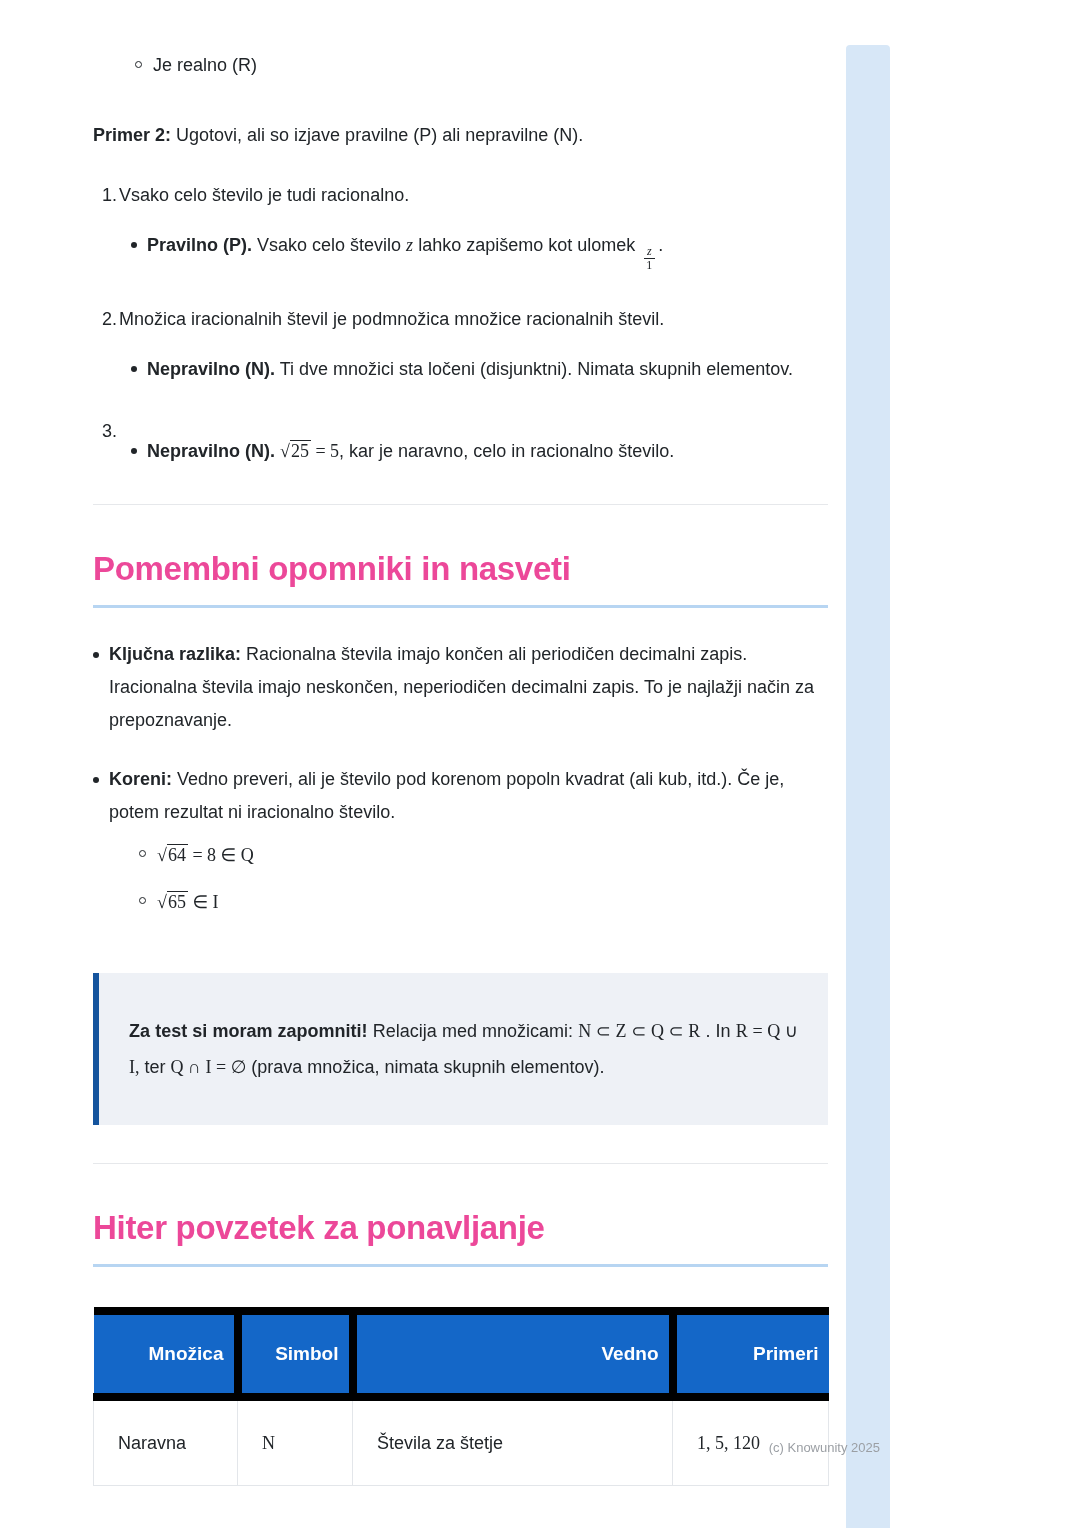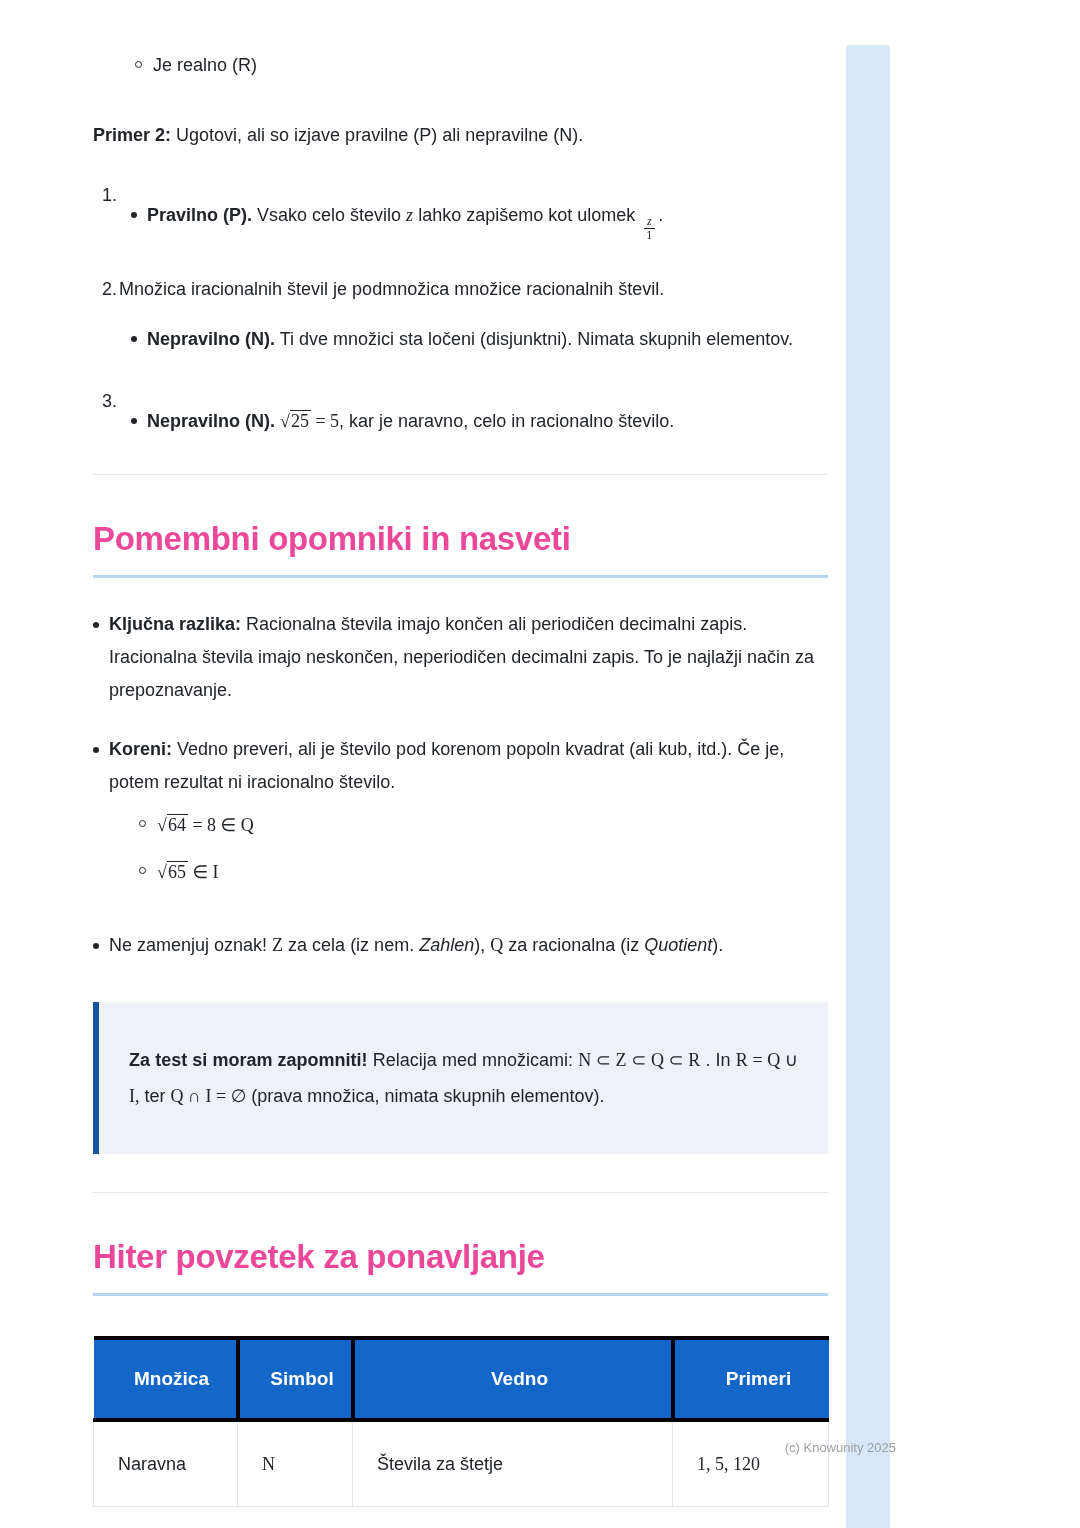--- a/index.html
+++ b/index.html
@@ -33,56 +33,57 @@
   .note .disc-dot { margin-top:14px; }
   .sub-list { margin-top:10px; margin-left:30px; }
   .sub-li { margin-bottom:14px; }
 
   .callout { margin-top:40px; background:#eef1f6; border-left:6px solid #15549e; padding:40px 30px; }
   .callout p { line-height:36px; text-align:justify; }
 
   .table-wrap { margin-top:40px; }
   table.sum-table { width:735px; border-collapse:collapse; table-layout:fixed; }
   .c1{width:144px;} .c2{width:115px;} .c3{width:320px;} .c4{width:156px;}
-  .sum-table th { background:#1467c8; color:#ffffff; font-weight:700; font-size:19px; text-align:center; padding:24px 10px 24px 24px; border:4px solid #000000; }
+  .sum-table th { background:#1467c8; color:#ffffff; font-weight:700; font-size:19px; text-align:right; padding:24px 10px 24px 24px; border:8px solid #000000; }
   .sum-table th:first-child { border-left:none; }
   .sum-table th:last-child { border-right:none; }
   .sum-table td { background:#ffffff; font-size:18px; padding:27px 10px 27px 24px; border:1px solid #e3e6ea; }
 
   
   .math { font-family:"Liberation Serif", serif; }
   .mvar { font-family:"Liberation Serif", serif; font-style:italic; }
   .mit { font-style:italic; }
   .sqrt { font-family:"Liberation Serif", serif; white-space:nowrap; }
   .sqrt .rad { border-top:1.5px solid currentColor; padding:0 2px 0 1px; }
   .frac { display:inline-flex; flex-direction:column; align-items:center; vertical-align:-4px; font-family:"Liberation Serif", serif; font-size:12px; line-height:13px; margin:0 3px; }
   .frac .num { border-bottom:1px solid currentColor; padding:0 3px; font-style:italic; }
   .frac .den { padding:0 3px; }
 
   .scroll-strip { position:absolute; top:45px; right:58px; width:44px; height:1483px; background:#d7e7f7; border-radius:4px 4px 0 0; }
-  .footer-credit { position:absolute; top:1440px; right:52px; font-size:13px; color:#9b9fa4; z-index:2; }
+  .footer-credit { position:absolute; top:1440px; right:68px; font-size:13px; color:#9b9fa4; z-index:2; }
 </style>
 </head>
 <body>
 
 <div class="page">
   <div class="content">
 
     <div class="li top-sub">
       <span class="circ-dot"></span>
       <div class="li-body">Je realno (R)</div>
     </div>
 
     <p class="para"><b>Primer 2:</b><span> Ugotovi, ali so izjave pravilne (P) ali nepravilne (N).</span></p>
 
     <div class="ol">
 
       <div class="oli">
         <span class="onum">1.</span>
         <div class="obody">
+          <div><span>Vsako celo število je tudi racionalno.</span></div>
           <div class="li answer-row">
             <span class="disc-dot"></span>
             <div class="li-body"><b>Pravilno (P).</b><span> Vsako celo število </span><span class="mvar">z</span><span> lahko zapišemo kot ulomek </span><span class="frac">
                   <span class="num">z</span>
                   <span class="den">1</span>
                 </span><span>.</span></div>
           </div>
         </div>
       </div>
 
@@ -130,24 +131,20 @@
               <div class="li-body math"><span class="sqrt"><span>√</span><span class="rad">64</span></span><span> = 8 ∈ Q</span></div>
             </div>
             <div class="li sub-li">
               <span class="circ-dot"></span>
               <div class="li-body math"><span class="sqrt"><span>√</span><span class="rad">65</span></span><span> ∈ I</span></div>
             </div>
           </div>
         </div>
       </div>
 
-      <div class="li note">
-        <span class="disc-dot"></span>
-        <div class="li-body"><span>Ne zamenjuj oznak! </span><span class="math">Z</span><span> za cela (iz nem. </span><span class="mit">Zahlen</span><span>), </span><span class="math">Q</span><span> za racionalna (iz </span><span class="mit">Quotient</span><span>).</span></div>
-      </div>
 
 
     </div>
 
     <div class="callout">
       <p><b>Za test si moram zapomniti!</b><span> Relacija med množicami: </span><span class="math">N ⊂ Z ⊂ Q ⊂ R</span><span> . In </span><span class="math">R = Q ∪ I,</span><span> ter </span><span class="math">Q ∩ I = ∅</span><span> (prava množica, nimata skupnih elementov).</span></p>
     </div>
 
     <hr class="hr">
 

